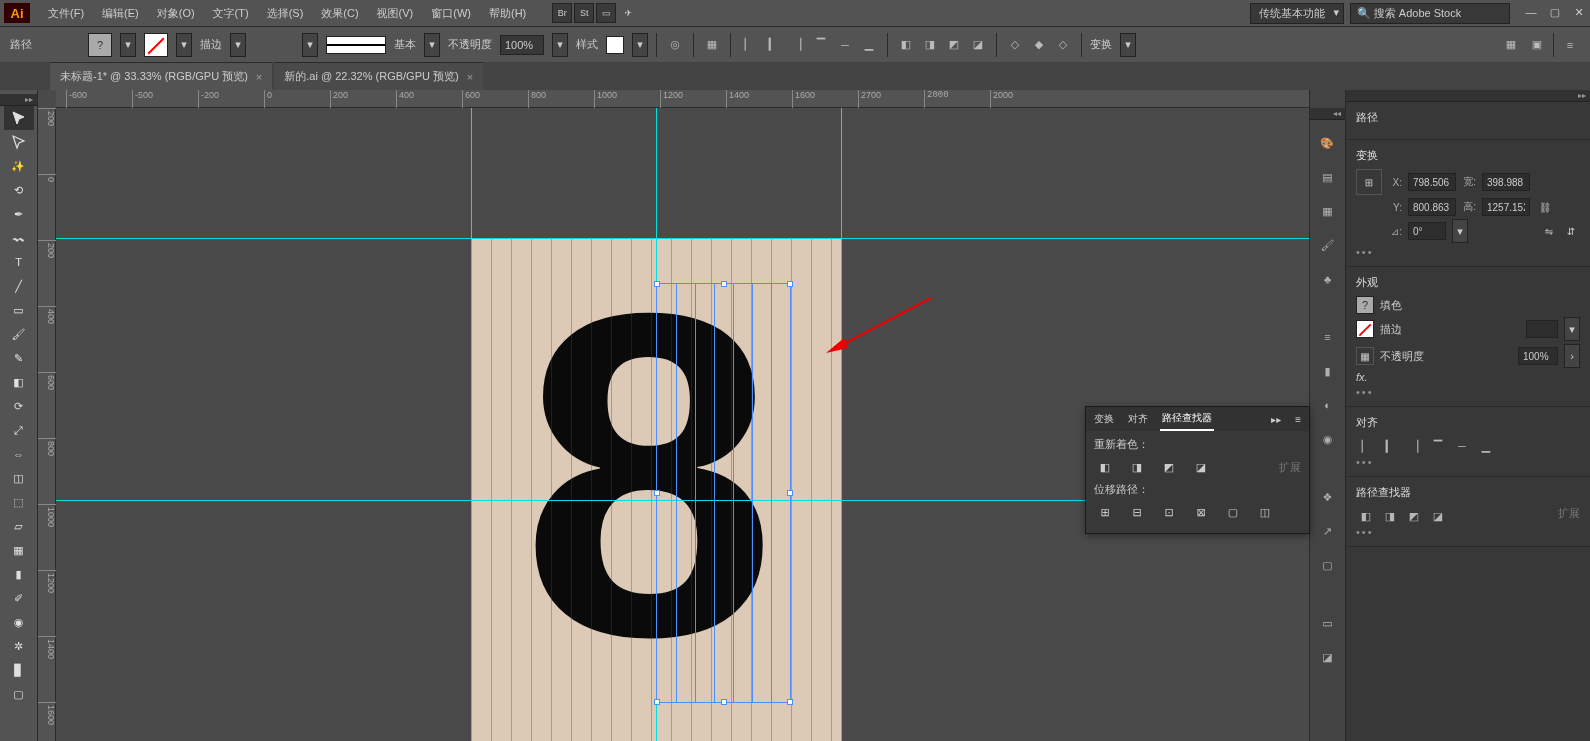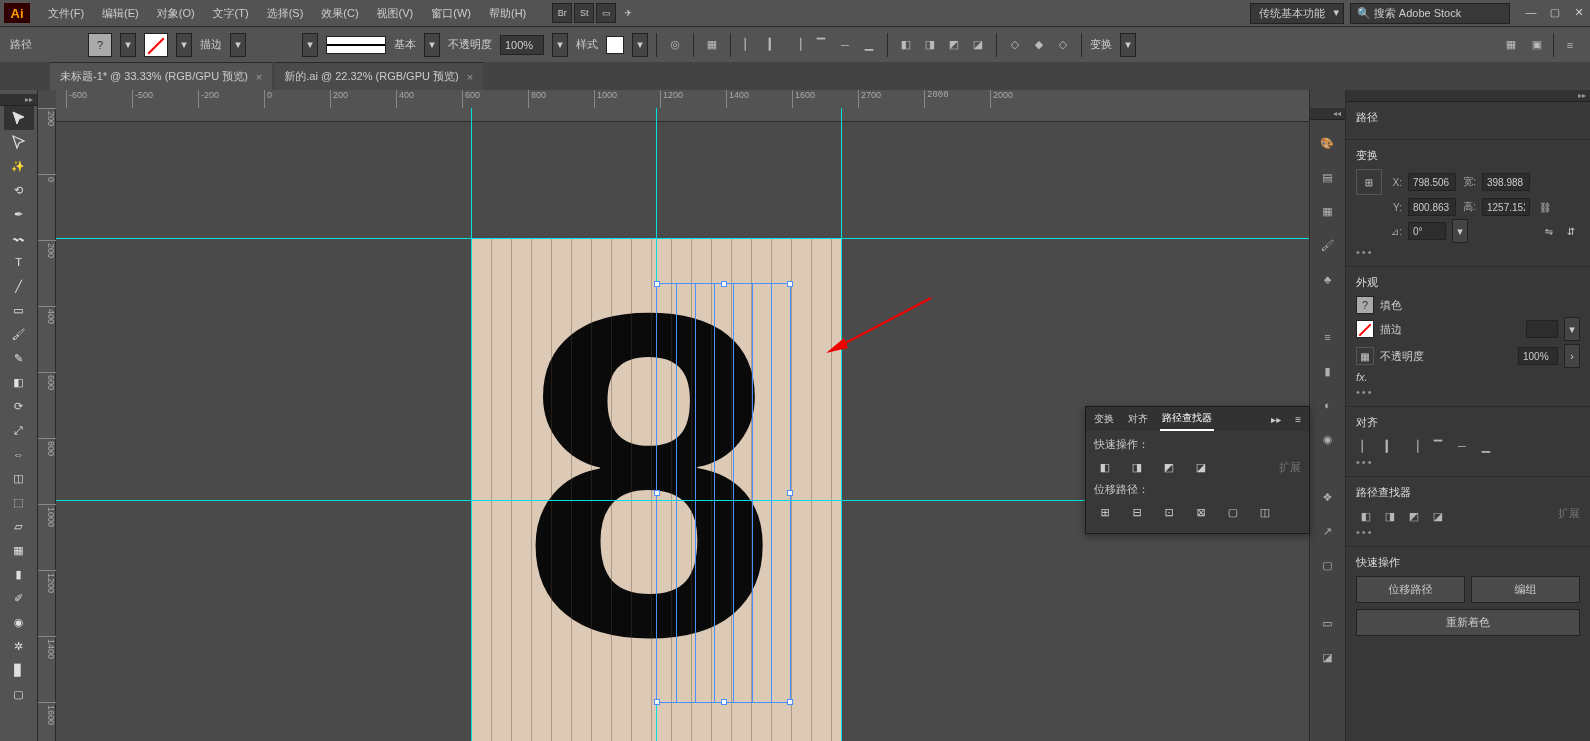--- a/index.html
+++ b/index.html
@@ -29,21 +29,21 @@
 .tabbar{height:28px;background:#434343;display:flex;align-items:flex-end;padding-left:50px}
 .doctab{padding:6px 10px;background:#4a4a4a;border-top:1px solid #2a2a2a;display:flex;align-items:center;gap:8px;margin-right:2px}
 .doctab.active{background:#535353}
 .tab-x{opacity:.6}
 .main{position:absolute;left:0;right:0;top:90px;bottom:0;display:flex}
 .toolbox{width:38px;background:#535353;border-right:1px solid #2a2a2a;display:flex;flex-direction:column;align-items:center;padding-top:4px;gap:0}
 .tool{width:30px;height:24px;display:flex;align-items:center;justify-content:center;color:#e0e0e0;cursor:pointer}
 .tool.sel{background:#333}
 .tool svg{width:16px;height:16px;fill:#e0e0e0;stroke:#e0e0e0}
 .canvas-wrap{flex:1;position:relative;background:#4a4a4a;overflow:hidden}
-.ruler-h{position:absolute;left:18px;right:0;top:0;height:32px;background:#535353;border-bottom:1px solid #2a2a2a}
+.ruler-h{position:absolute;left:18px;right:0;top:0;height:18px;background:#535353;border-bottom:1px solid #2a2a2a}
 .ruler-v{position:absolute;left:0;top:18px;bottom:0;width:18px;background:#535353;border-right:1px solid #2a2a2a}
 .ruler-h .tick{position:absolute;top:0;height:18px;border-left:1px solid #888;padding-left:2px;font-size:9px;color:#aaa;line-height:10px}
 .ruler-v .tick{position:absolute;left:0;width:18px;border-top:1px solid #888;font-size:9px;color:#aaa;writing-mode:vertical-rl;padding-top:2px}
 .stage{position:absolute;left:18px;top:18px;right:0;bottom:0}
 .artboard{position:absolute;left:415px;top:130px;width:370px;height:520px;background:#dcc9b6;overflow:hidden}
 .woodline{position:absolute;top:0;bottom:0;width:1px;background:rgba(90,70,50,.35)}
 .glyph8{position:absolute;left:50px;top:30px;font-size:460px;font-family:"Arial Black",sans-serif;font-weight:900;color:#0a0a0a;line-height:.9;letter-spacing:-10px}
 .guide-h{position:absolute;left:0;right:0;height:1px;background:#00e0e0}
 .guide-v{position:absolute;top:0;bottom:0;width:1px;background:#00e0e0}
 .selbox{position:absolute;border:1px solid #4a90ff}
@@ -397,43 +397,33 @@
       <div class="sect-h">路径查找器</div>
       <div class="align-row">
         <div class="aic">◧</div>
         <div class="aic">◨</div>
         <div class="aic">◩</div>
         <div class="aic">◪</div>
         <span style="margin-left:auto;opacity:.4">扩展</span>
       </div>
       <div class="dots">•••</div>
     </div>
-    <div class="sect" style="border:none">
-      <div class="sect-h">快速操作</div>
-      <div class="btnrow">
-        <div class="pbtn">位移路径</div>
-        <div class="pbtn">编组</div>
-      </div>
-      <div class="btnrow">
-        <div class="pbtn">重新着色</div>
-      </div>
-    </div>
   </div>
 </div>
 
 <div class="pf-panel">
   <div class="pf-tabs">
     <span>变换</span>
     <span>对齐</span>
     <span class="act">路径查找器</span>
     <span class="flex">▸▸</span>
     <span>≡</span>
   </div>
   <div class="pf-body">
-    <div>快速操作：</div>
+    <div>重新着色：</div>
     <div class="pf-row">
       <div class="pfic">◧</div>
       <div class="pfic">◨</div>
       <div class="pfic">◩</div>
       <div class="pfic">◪</div>
       <span style="margin-left:auto;opacity:.4">扩展</span>
     </div>
     <div>位移路径：</div>
     <div class="pf-row">
       <div class="pfic">⊞</div>

